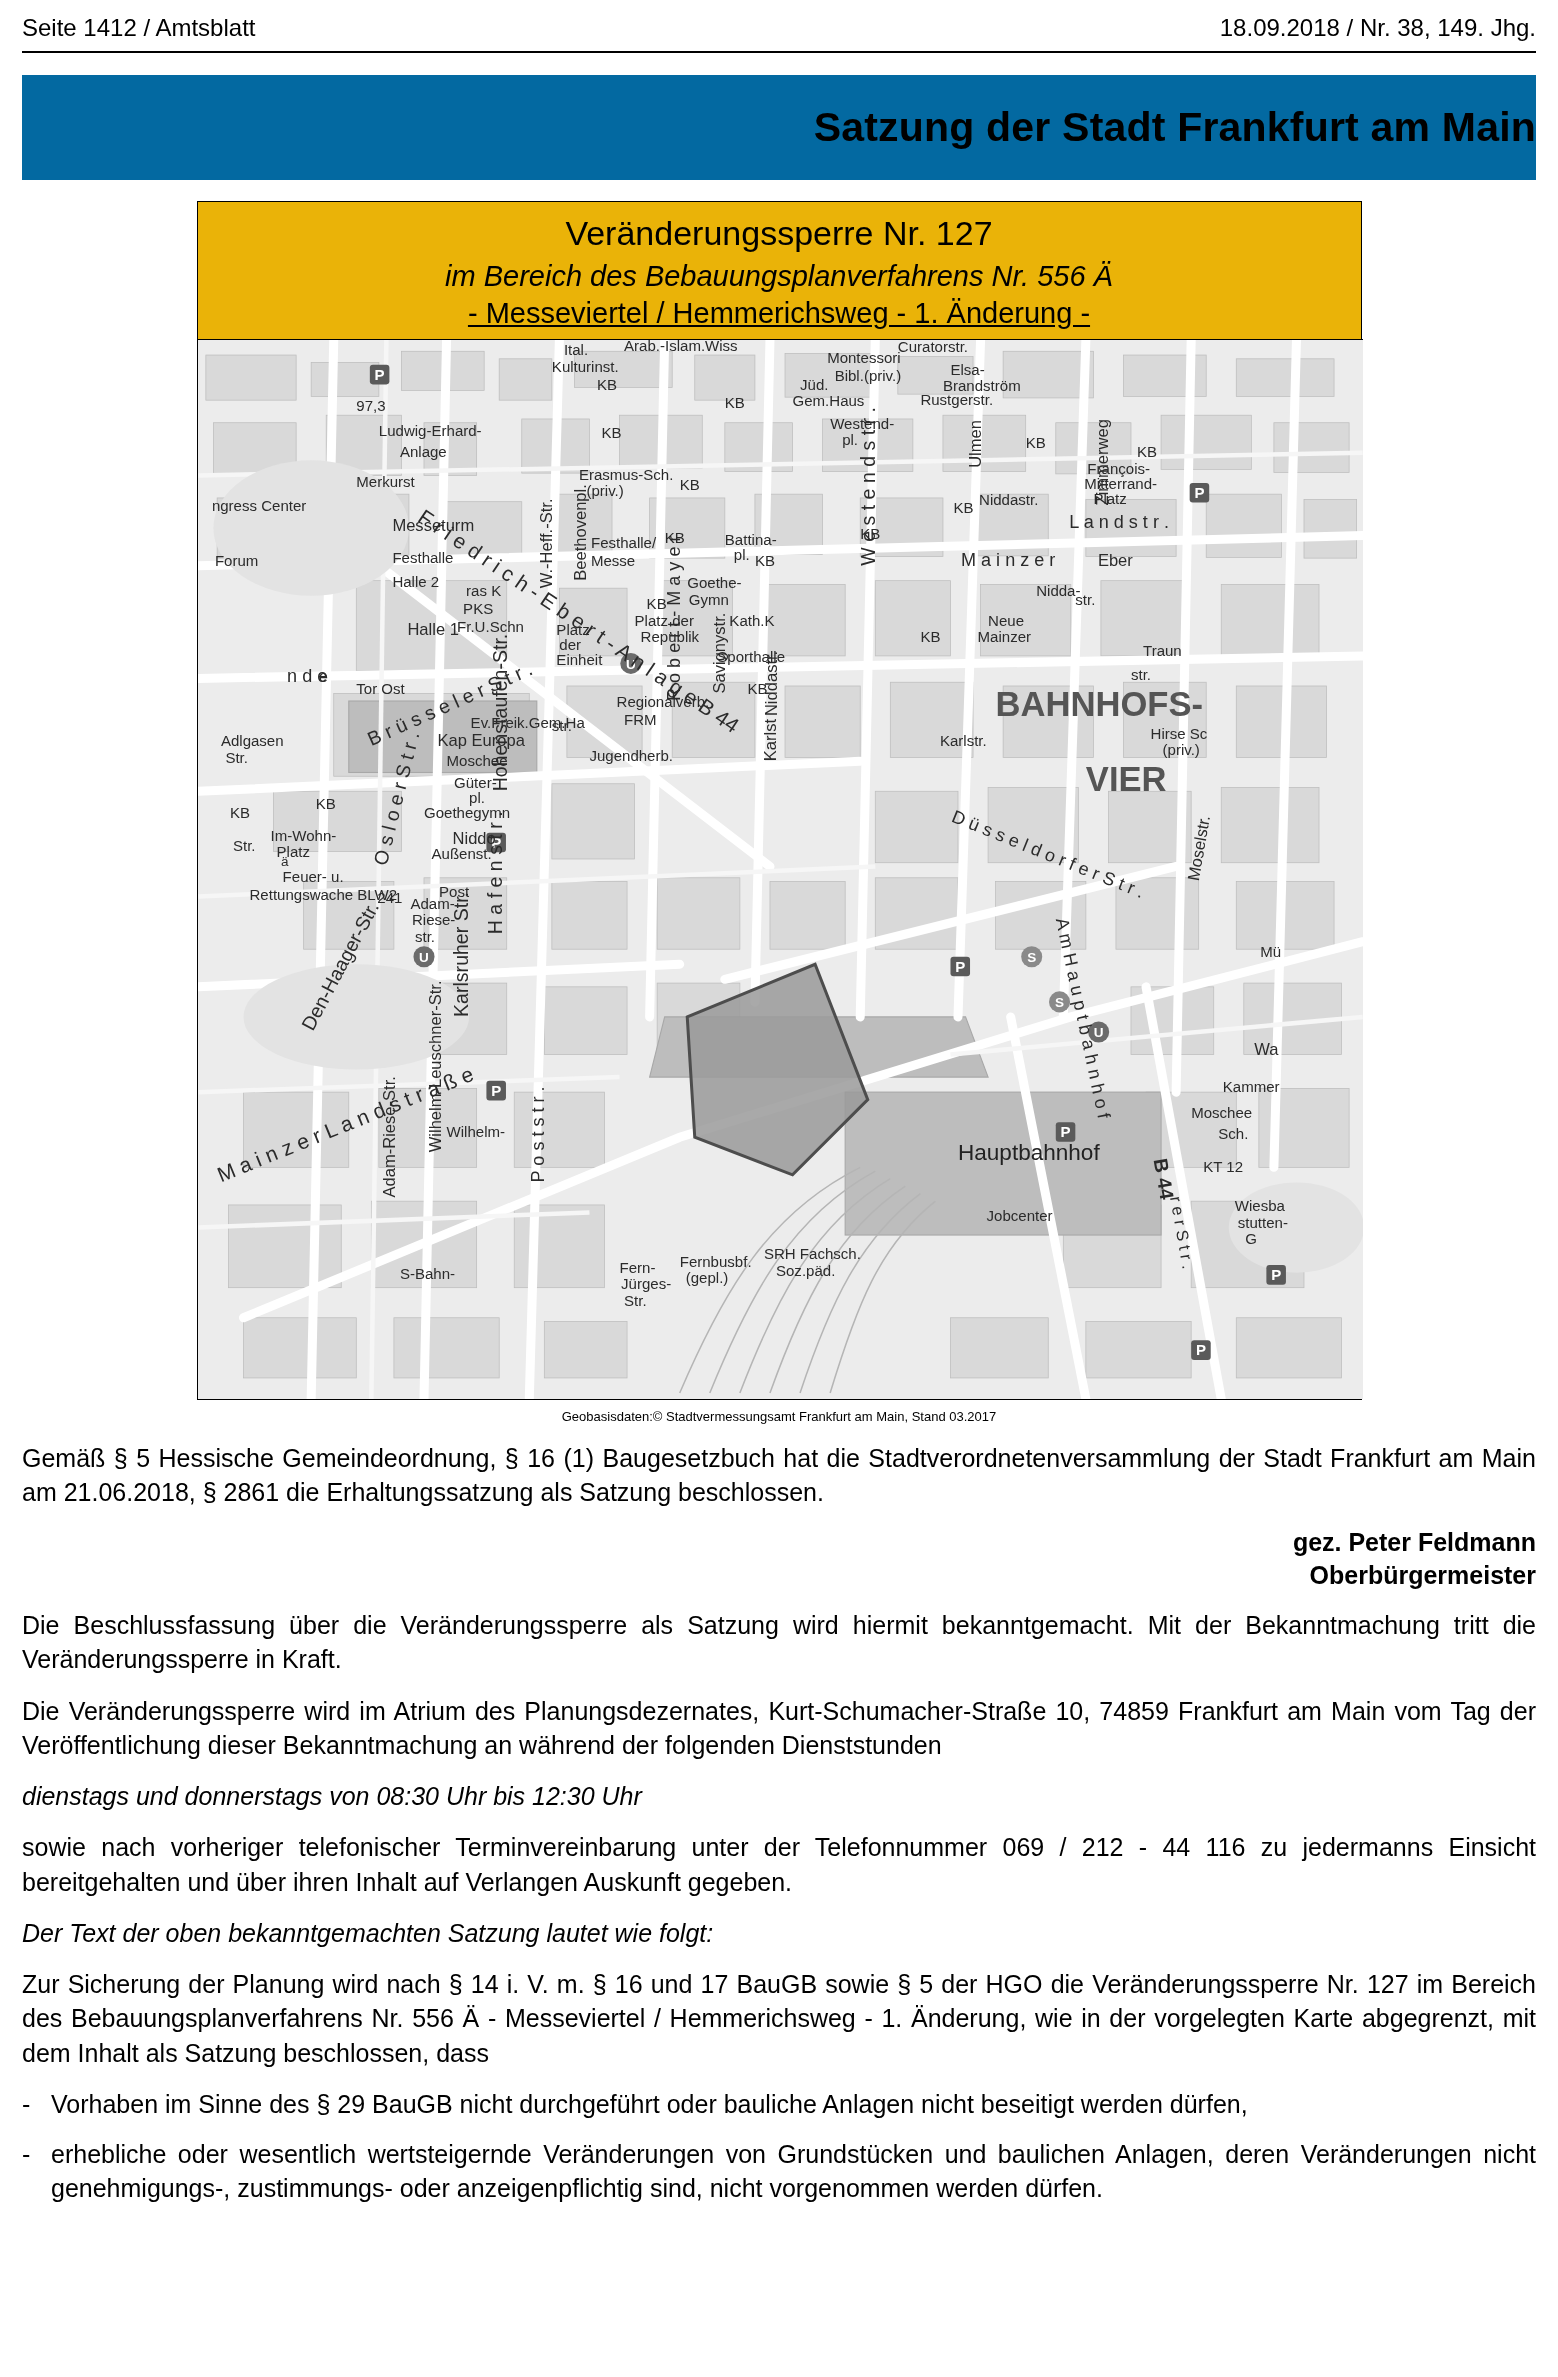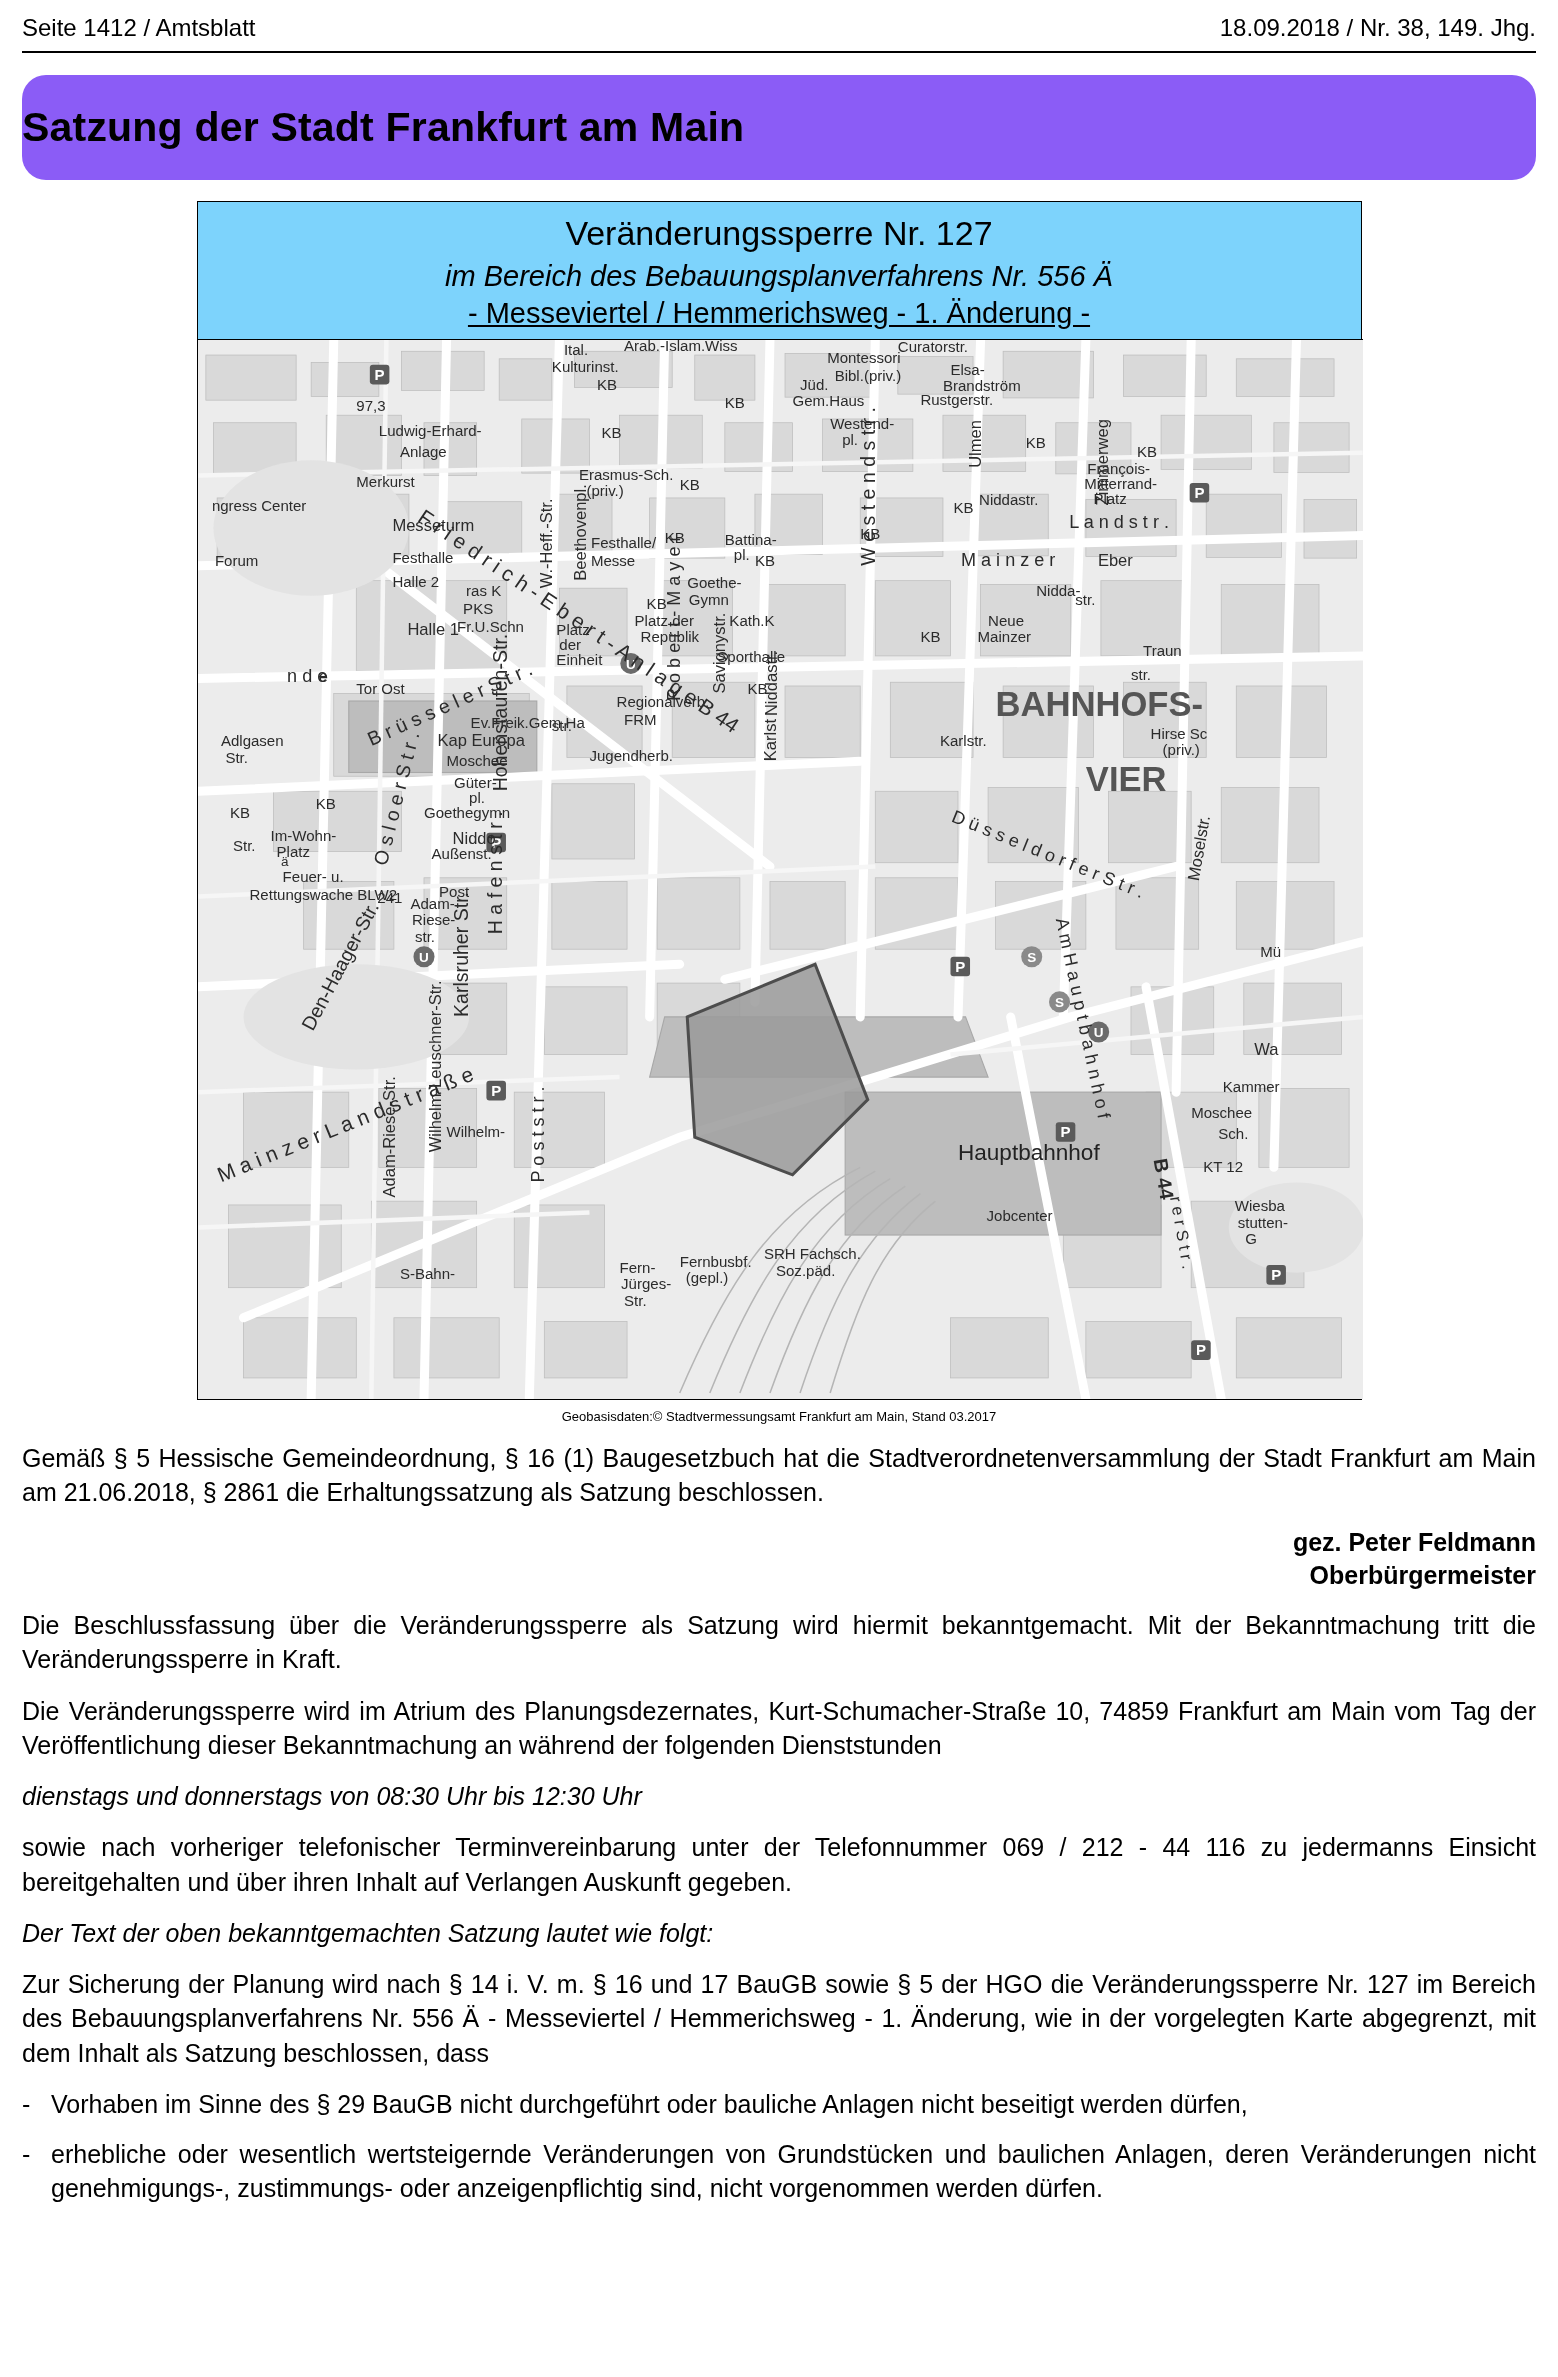--- a/index.html
+++ b/index.html
@@ -28,40 +28,39 @@
     justify-content: space-between;
     align-items: flex-end;
     font-size: 24px;
     padding: 13.5px 0 9px 0;
     border-bottom: 2.3px solid #000;
   }
 
   
   .title-band {
     margin-top: 22.6px;
-    background: #8b5cf6;
+    background: #0369a1;
     height: 105px;
     display: flex;
     align-items: center;
-    justify-content: flex-start;
-    border-radius: 24px;
+    justify-content: flex-end;
   }
   .title-band h1 {
     margin: 0;
     font-size: 41px;
     font-weight: bold;
     letter-spacing: 0.2px;
   }
 
   
   .map-block {
     margin: 21px auto 0 auto;
     width: 1165px;
     border: 1.5px solid #000;
-    background: #7dd3fc;
+    background: #eab308;
     box-sizing: border-box;
   }
   .map-captions {
     text-align: center;
     padding: 12px 7.5px 7.5px 7.5px;
   }
   .map-captions .l1 {
     font-size: 34px;
     line-height: 1.15;
   }

